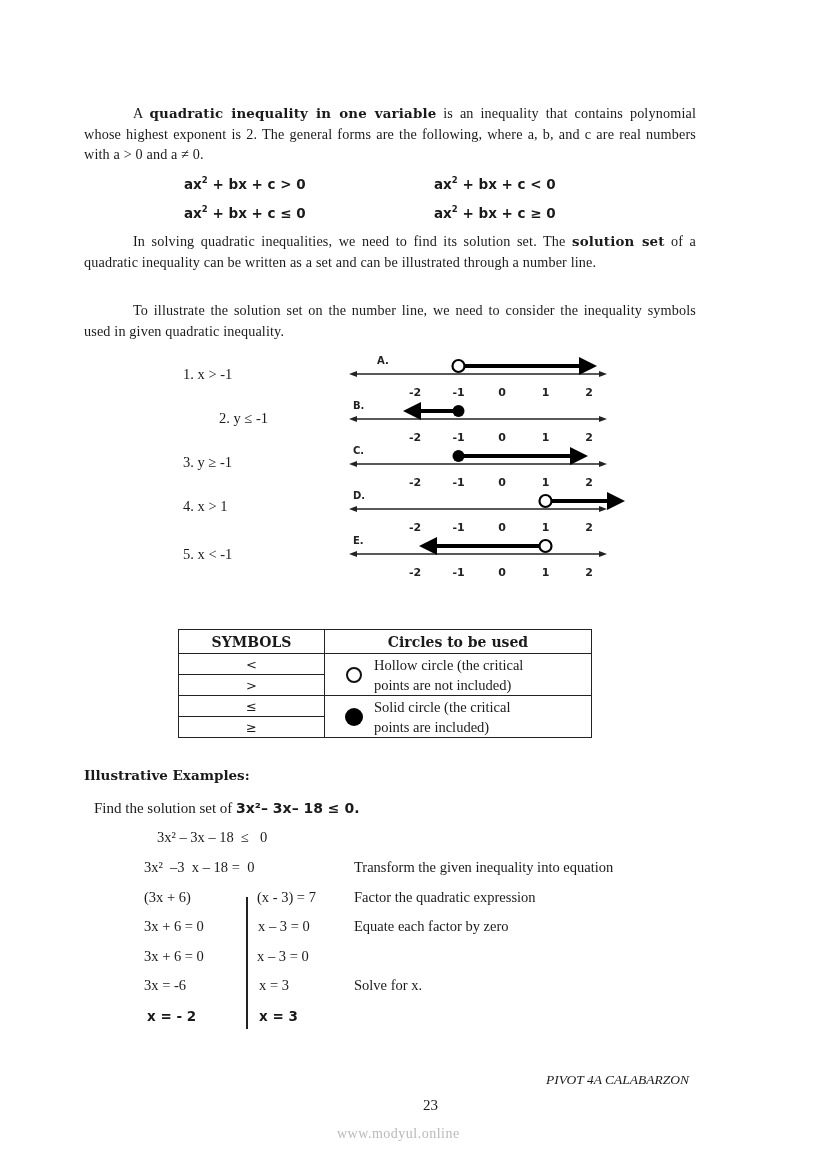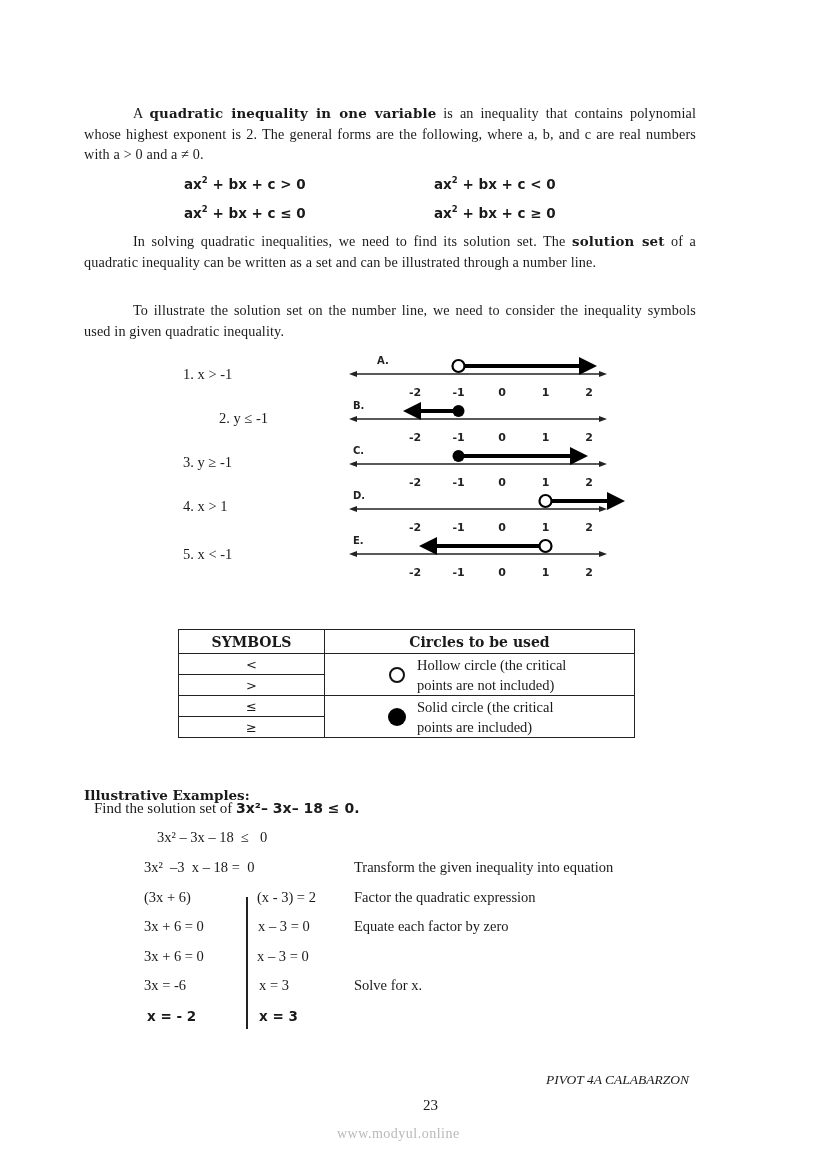--- a/index.html
+++ b/index.html
@@ -12,24 +12,24 @@
   .indent { text-indent:49px; }
   .form { position:absolute; font-family:"DejaVu Sans", sans-serif; font-weight:bold; font-size:13.5px; }
   .form sup { font-size:8.5px; }
   .ineq { position:absolute; left:183px; font-family:"Liberation Serif", serif; font-size:14.5px; }
   .nl-svg { position:absolute; left:345px; top:352px; }
   table.sym { position:absolute; left:178px; top:629px; border-collapse:collapse;
               font-family:"Liberation Serif", serif; font-size:14.5px; }
   table.sym td, table.sym th { border:1.4px solid #222; padding:0; }
   table.sym th { font-family:"DejaVu Serif", serif; font-size:14px; height:23px; }
   table.sym td.s { width:145px; text-align:center; height:20px; font-family:"DejaVu Sans", sans-serif; font-size:13px; }
-  table.sym td.c { width:266px; vertical-align:middle;padding-left:43px; }
+  table.sym td.c { width:266px; vertical-align:middle; }
   .circ-row { display:flex; align-items:center; line-height:20px; }
   .circ { width:22px; display:flex; justify-content:center; margin-left:18px; margin-right:9px; }
-  .ex-title { position:absolute; left:84px; top:767px; font-family:"DejaVu Serif", serif; font-weight:bold; font-size:13.5px;margin-top:20px; }
+  .ex-title { position:absolute; left:84px; top:767px; font-family:"DejaVu Serif", serif; font-weight:bold; font-size:13.5px; }
   .ex-find { position:absolute; left:94px; top:800px; font-family:"Liberation Serif", serif; font-size:15px; }
   .ex-find b { font-family:"DejaVu Sans", sans-serif; font-size:14px; }
   .step { position:absolute; font-family:"Liberation Serif", serif; font-size:14.5px; white-space:pre; }
   .bold-sans { font-family:"DejaVu Sans", sans-serif; font-weight:bold; font-size:13.5px; }
   .vline { position:absolute; left:246px; top:897px; width:1.5px; height:132px; background:#222; }
   .footer { position:absolute; left:546px; top:1072px; font-family:"Liberation Serif", serif; font-style:italic; font-size:13.5px; }
   .pageno { position:absolute; left:423px; top:1097px; font-family:"Liberation Serif", serif; font-size:15px; }
   .watermark { position:absolute; left:337px; top:1126px; font-family:Liberation Serif, serif; font-size:14px; color:#b9b9b9; letter-spacing:0.5px; }
 </style>
 </head>
@@ -166,21 +166,21 @@
 
   <div class="ex-title">Illustrative Examples:</div>
   <div class="ex-find"><span>Find the solution set of </span><b>3x²– 3x– 18 ≤ 0.</b></div>
 
   <div class="step" style="left:157px;top:829px;">3x² – 3x – 18  ≤   0</div>
 
   <div class="step" style="left:144px;top:859px;">3x²  –3  x – 18 =  0</div>
   <div class="step" style="left:354px;top:859px;">Transform the given inequality into equation</div>
 
   <div class="step" style="left:144px;top:889px;">(3x + 6)</div>
-  <div class="step" style="left:257px;top:889px;">(x - 3) = 2</div>
+  <div class="step" style="left:257px;top:889px;">(x - 3) = 7</div>
   <div class="step" style="left:354px;top:889px;">Factor the quadratic expression</div>
 
   <div class="step" style="left:144px;top:918px;">3x + 6 = 0</div>
   <div class="step" style="left:258px;top:918px;">x – 3 = 0</div>
   <div class="step" style="left:354px;top:918px;">Equate each factor by zero</div>
 
   <div class="step" style="left:144px;top:948px;">3x + 6 = 0</div>
   <div class="step" style="left:257px;top:948px;">x – 3 = 0</div>
 
   <div class="step" style="left:144px;top:977px;">3x = -6</div>

